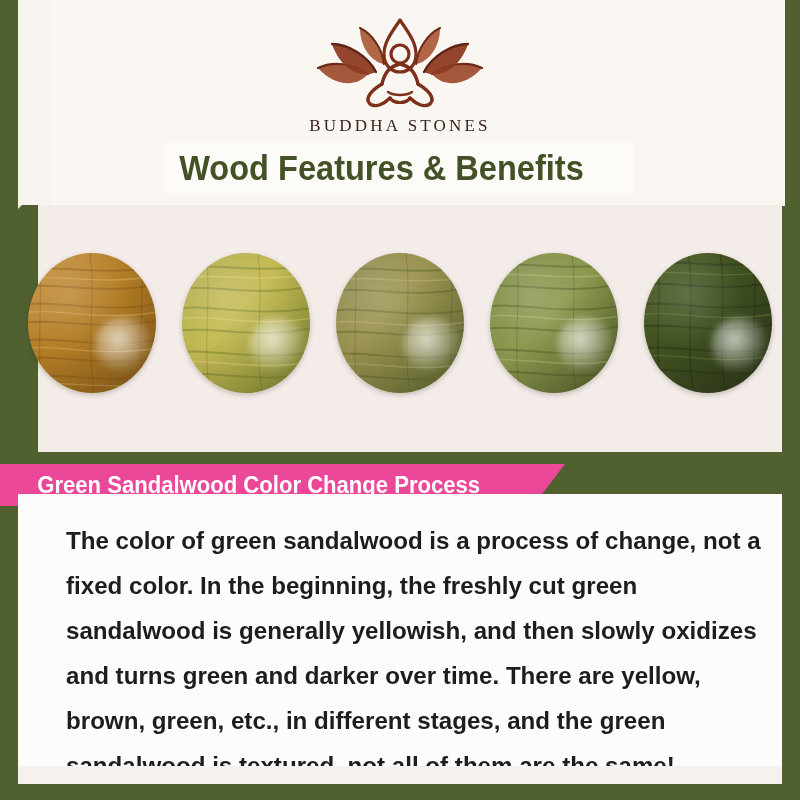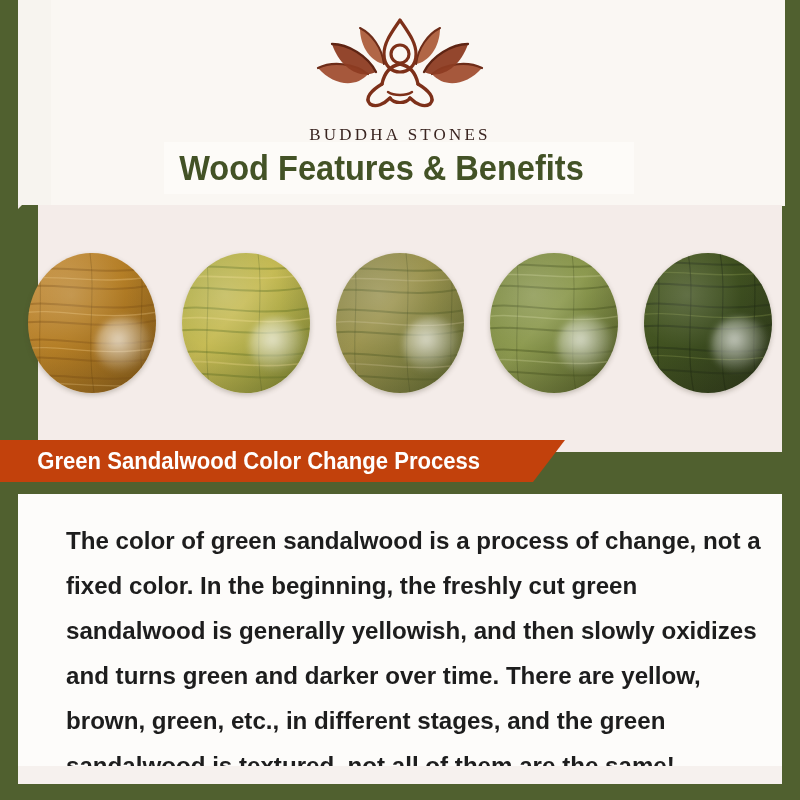--- a/index.html
+++ b/index.html
@@ -33,21 +33,21 @@
   .logo-wrap {
     position:absolute;
     left:0; top:18px;
     width:800px;
     display:flex;
     flex-direction:column;
     align-items:center;
   }
   .logo-mark { width:176px; height:92px; display:block; }
   .logo-word {
-    margin-top:15px;
+    margin-top:6px;
     font-family:"Liberation Serif", serif;
     font-size:17px;
     letter-spacing:3.2px;
     color:#3a2520;
     white-space:nowrap;
   }
 
   
   .title-plate {
     position:absolute;
@@ -113,23 +113,23 @@
     background:radial-gradient(circle at 34% 30%,
       rgba(255,255,255,0.16) 0%,
       rgba(255,255,255,0.0) 42%,
       rgba(40,34,16,0.16) 78%,
       rgba(30,26,12,0.40) 100%);
   }
 
   
   .sub-banner {
     position:absolute;
-    left:0px; top:440px;
+    left:0px; top:464px;
     width:565px; height:42px;
-    background:#c2410c;
+    background:#ec4899;
     clip-path:polygon(0 0, 100% 0, calc(100% - 32px) 100%, 0 100%);
     display:flex; align-items:center;
   }
   .sub-text {
     margin-left:28px;
     font-size:23px;
     font-weight:bold;
     color:#ffffff;
     transform:scaleX(0.96);
     white-space:nowrap;

